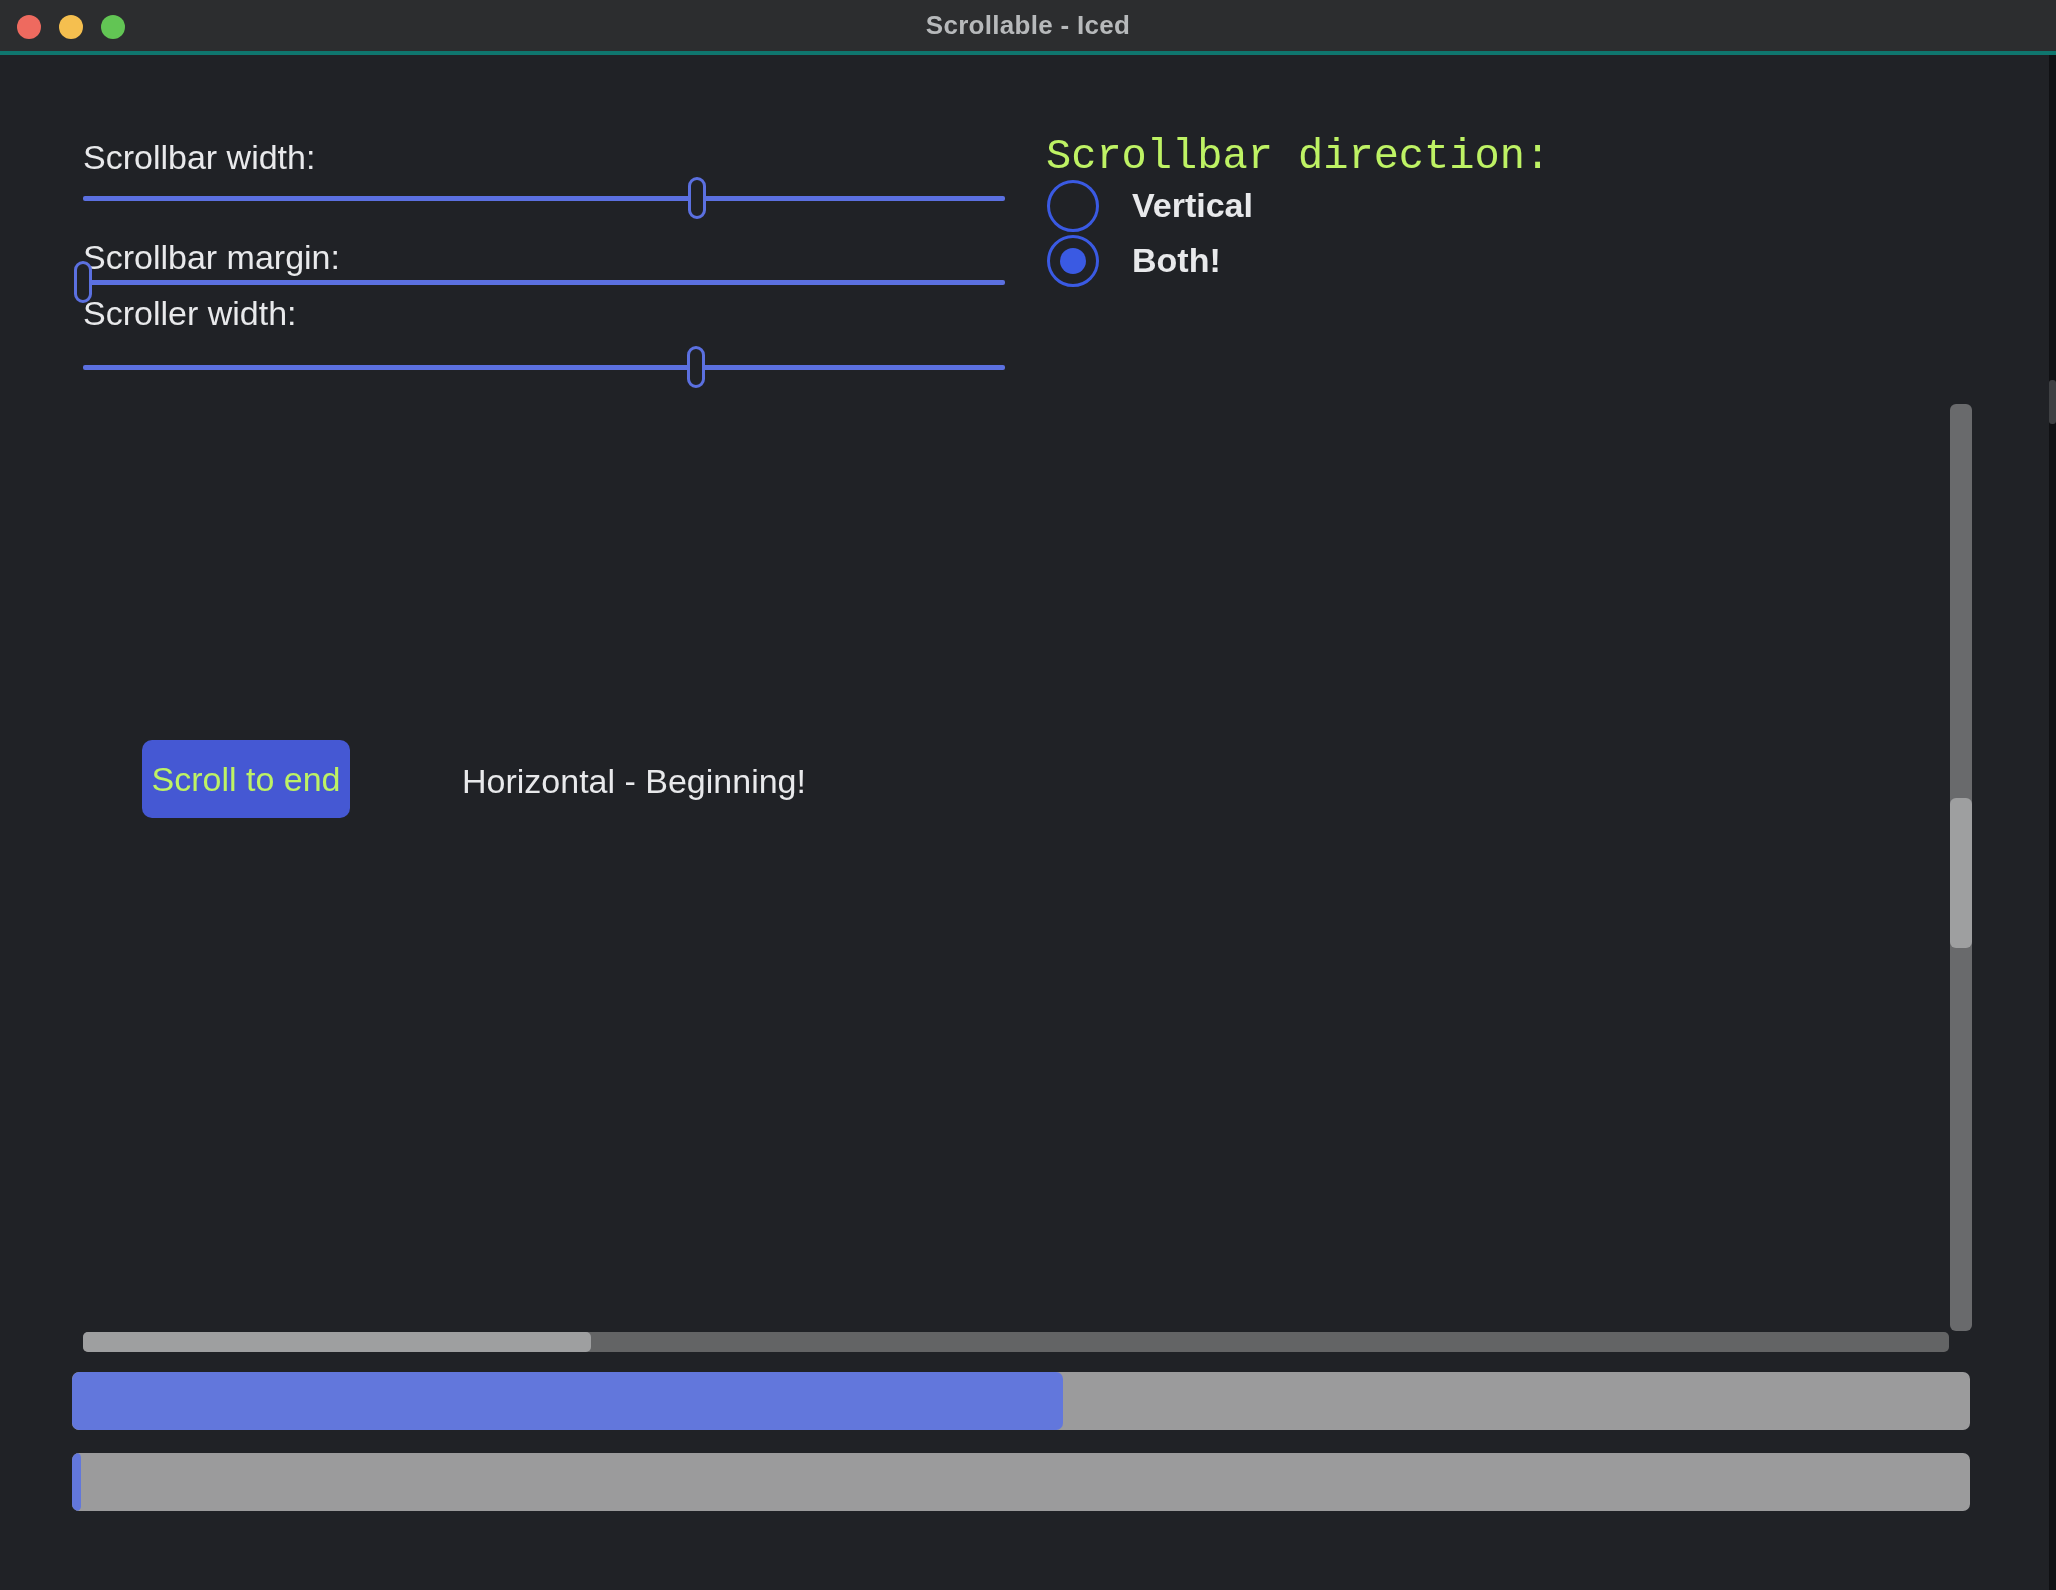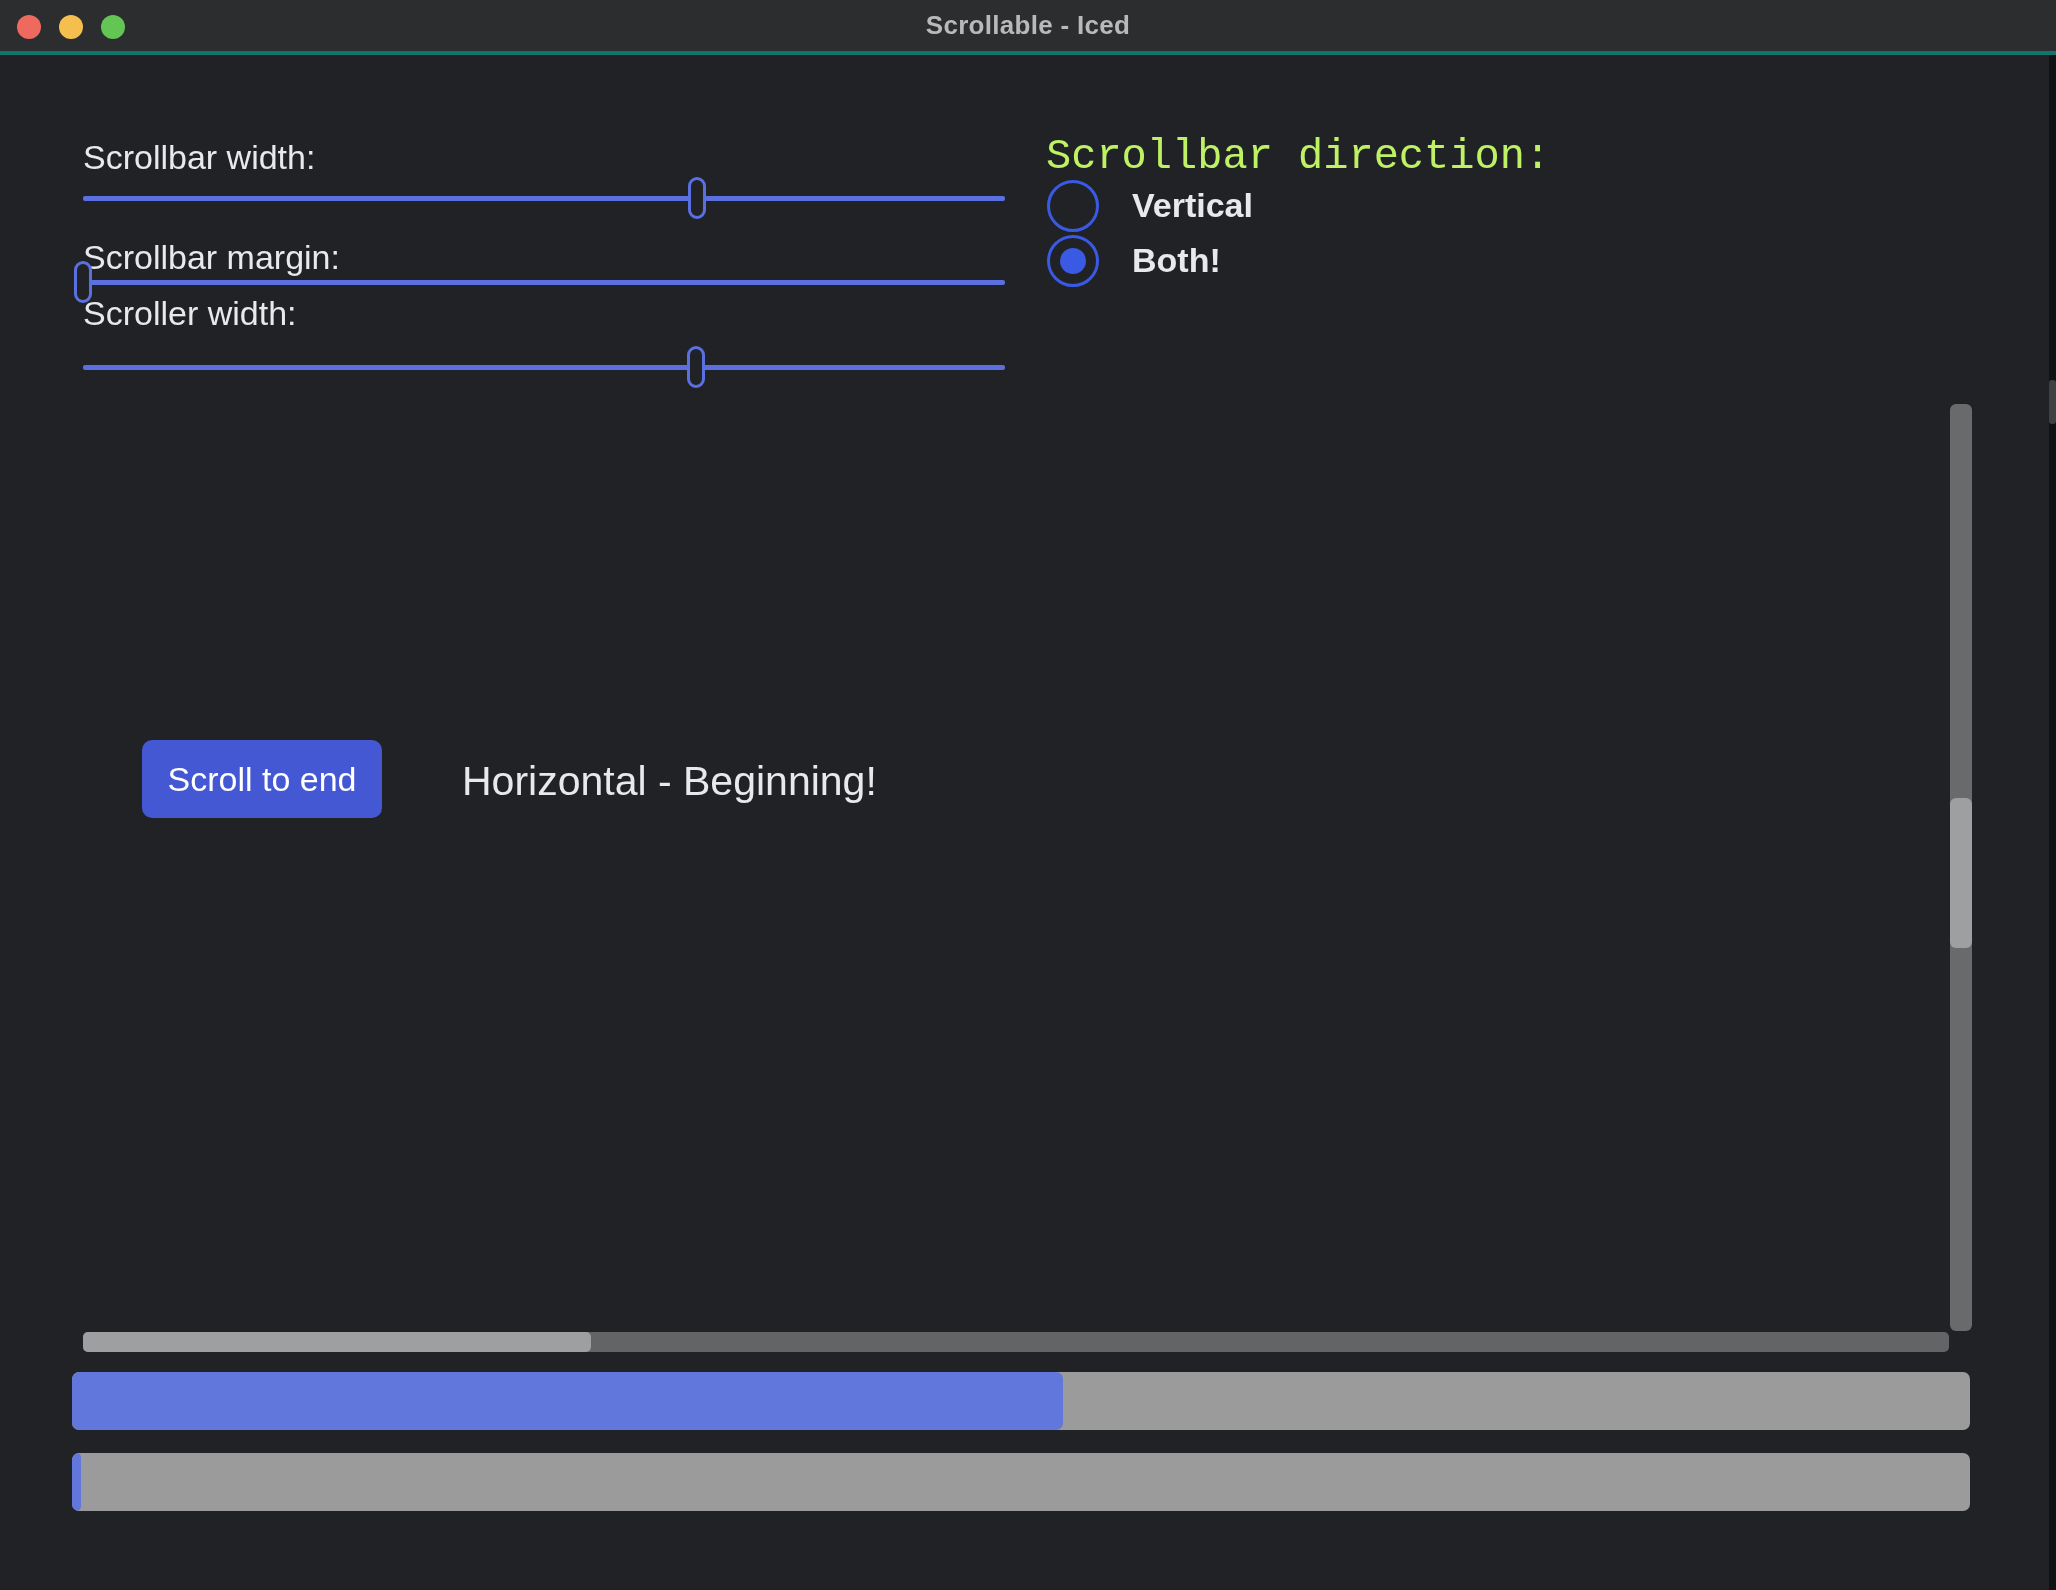--- a/index.html
+++ b/index.html
@@ -47,26 +47,26 @@
     width: 52px; height: 52px; border-radius: 50%; border: 3px solid #3a5ae3;
     flex: 0 0 auto; display: flex; align-items: center; justify-content: center;
     background: transparent;
   }
   .radio-dot { width: 26px; height: 26px; border-radius: 50%; background: #3a5ae3; display: none; }
   .radio-row.selected .radio-dot { display: block; }
   .radio-label { color: #e8e9eb; font-size: 34px; margin-left: 33px; white-space: nowrap; }
 
   
   .scroll-btn {
-    position: absolute; left: 142px; top: 740px; width: 240px; height: 78px;
+    position: absolute; left: 142px; top: 740px; width: 208px; height: 78px;
     background: #4558d3; border: none; border-radius: 10px;
-    color: #ffffff; font-size: 34px; font-family: inherit; cursor: pointer;
+    color: #bef264; font-size: 34px; font-family: inherit; cursor: pointer;
   }
   .status-text {
-    position: absolute; left: 462px; top: 762px; color: #e8e9eb; font-size: 41px;
+    position: absolute; left: 462px; top: 762px; color: #e8e9eb; font-size: 34px;
     line-height: 38px; white-space: nowrap;
   }
 
   
   .v-scrollbar {
     position: absolute; left: 1950px; top: 404px; width: 22px; height: 927px;
     background: #696a6c; border-radius: 6px;
   }
   .v-scroller {
     position: absolute; left: 0; width: 100%;

